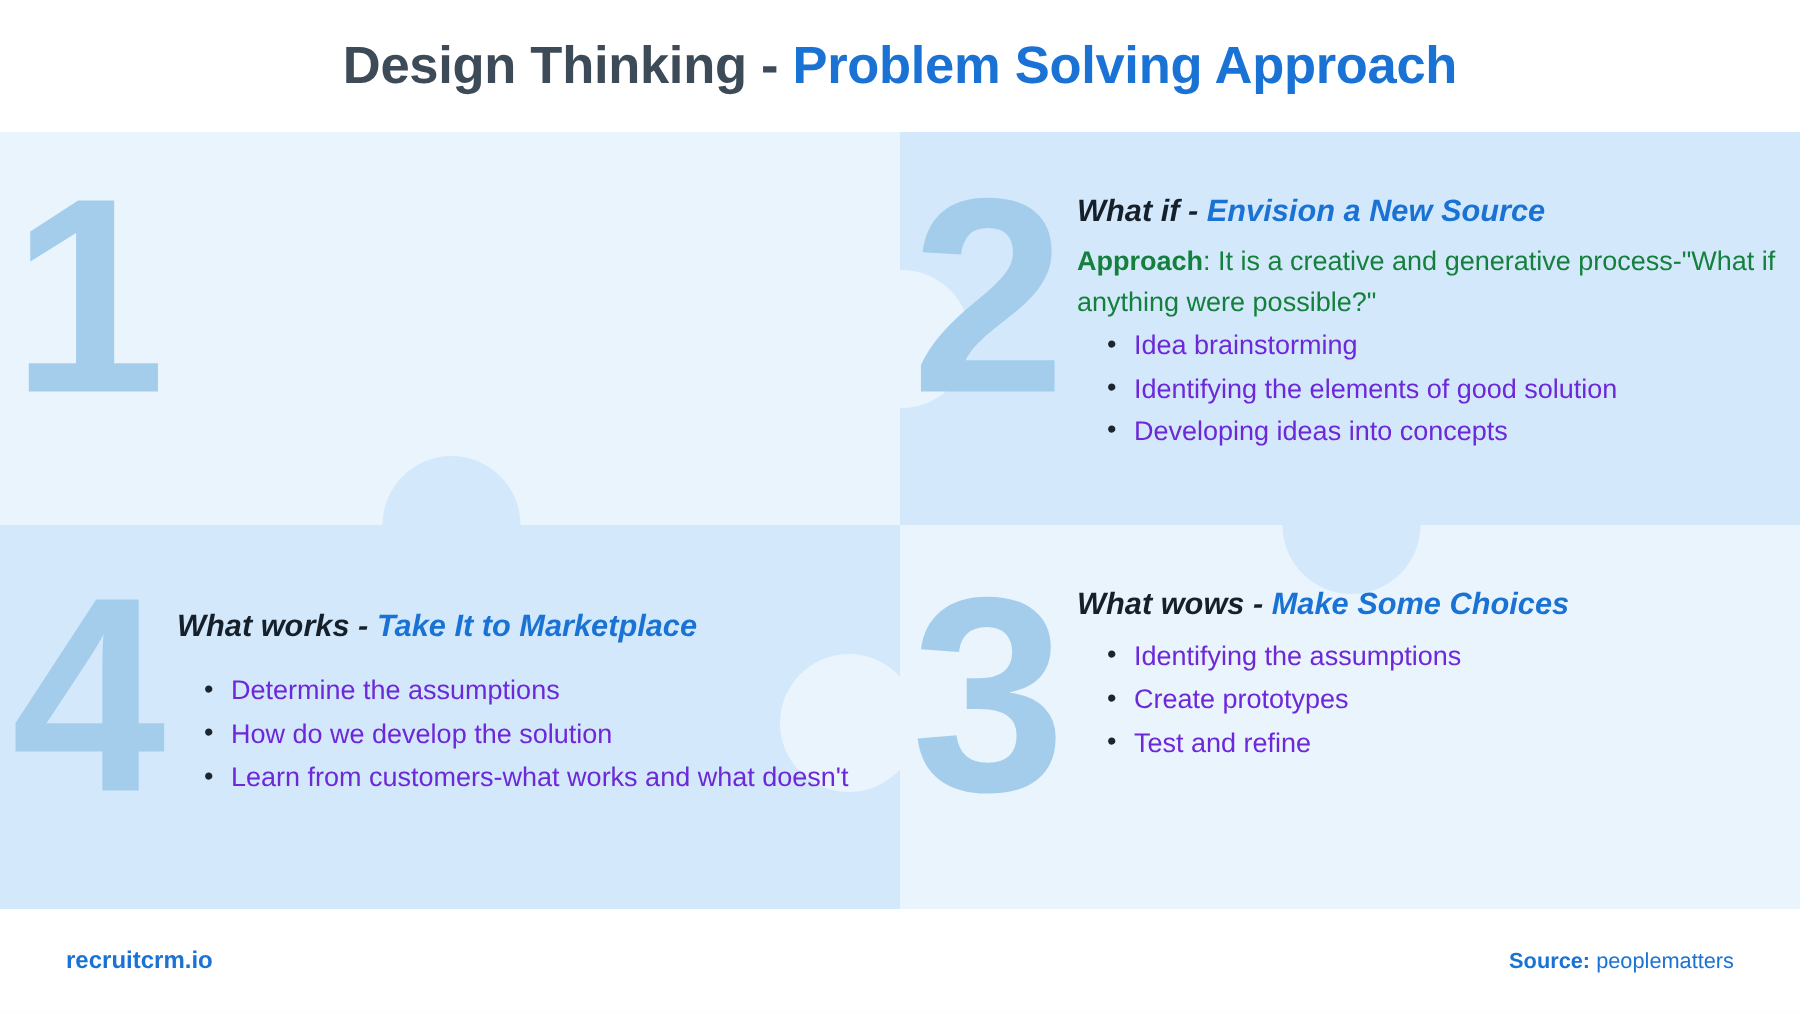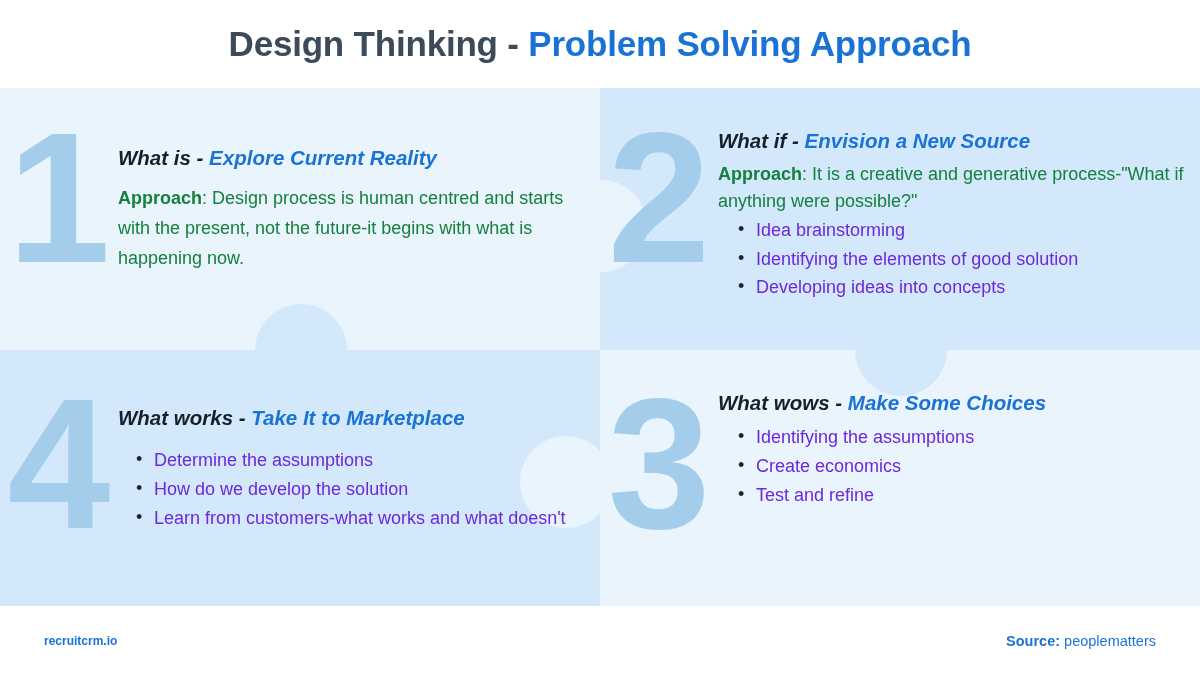--- a/index.html
+++ b/index.html
@@ -176,21 +176,21 @@
     width: 1200px;
     height: 69px;
     background: #ffffff;
     display: flex;
     align-items: center;
     justify-content: space-between;
     padding: 0 44px;
     box-sizing: border-box;
   }
   .brand {
-    font-size: 12px;
+    font-size: 16px;
     font-weight: bold;
     color: #1a73d4;
   }
   .source {
     font-size: 14.5px;
     color: #1a73d4;
   }
   .source .src-label { font-weight: bold; }
   .source .src-value { font-weight: normal; }
 </style>
@@ -212,28 +212,20 @@
     <div class="quad q3"></div>
 
     <div class="tab tab-right-1"></div>
     <div class="tab tab-up-4"></div>
     <div class="tab tab-down-2"></div>
     <div class="tab tab-left-3"></div>
   </div>
 
   <div class="cell c1">
     <div class="num num-1">1</div>
-    <div class="body-col">
-      <div class="subhead">
-        <span>What is - </span><span class="sh-blue">Explore Current Reality</span>
-      </div>
-      <p class="approach">
-        <b>Approach</b><span>: Design process is human centred and starts with the present, not the future-it begins with what is happening now.</span>
-      </p>
-    </div>
   </div>
 
   <div class="cell c2">
     <div class="num num-2">2</div>
     <div class="body-col">
       <div class="subhead">
         <span>What if - </span><span class="sh-blue">Envision a New Source</span>
       </div>
       <p class="approach">
         <b>Approach</b><span>: It is a creative and generative process-"What if anything were possible?"</span>
@@ -261,21 +253,21 @@
   </div>
 
   <div class="cell c3">
     <div class="num num-3">3</div>
     <div class="body-col">
       <div class="subhead">
         <span>What wows - </span><span class="sh-blue">Make Some Choices</span>
       </div>
       <ul class="bullets">
         <li>Identifying the assumptions</li>
-        <li>Create economics</li>
+        <li>Create prototypes</li>
         <li>Test and refine</li>
       </ul>
     </div>
   </div>
 
   <div class="footer">
     <div class="brand">recruitcrm.io</div>
     <div class="source">
       <span class="src-label">Source:</span><span class="src-value"> peoplematters</span>
     </div>

